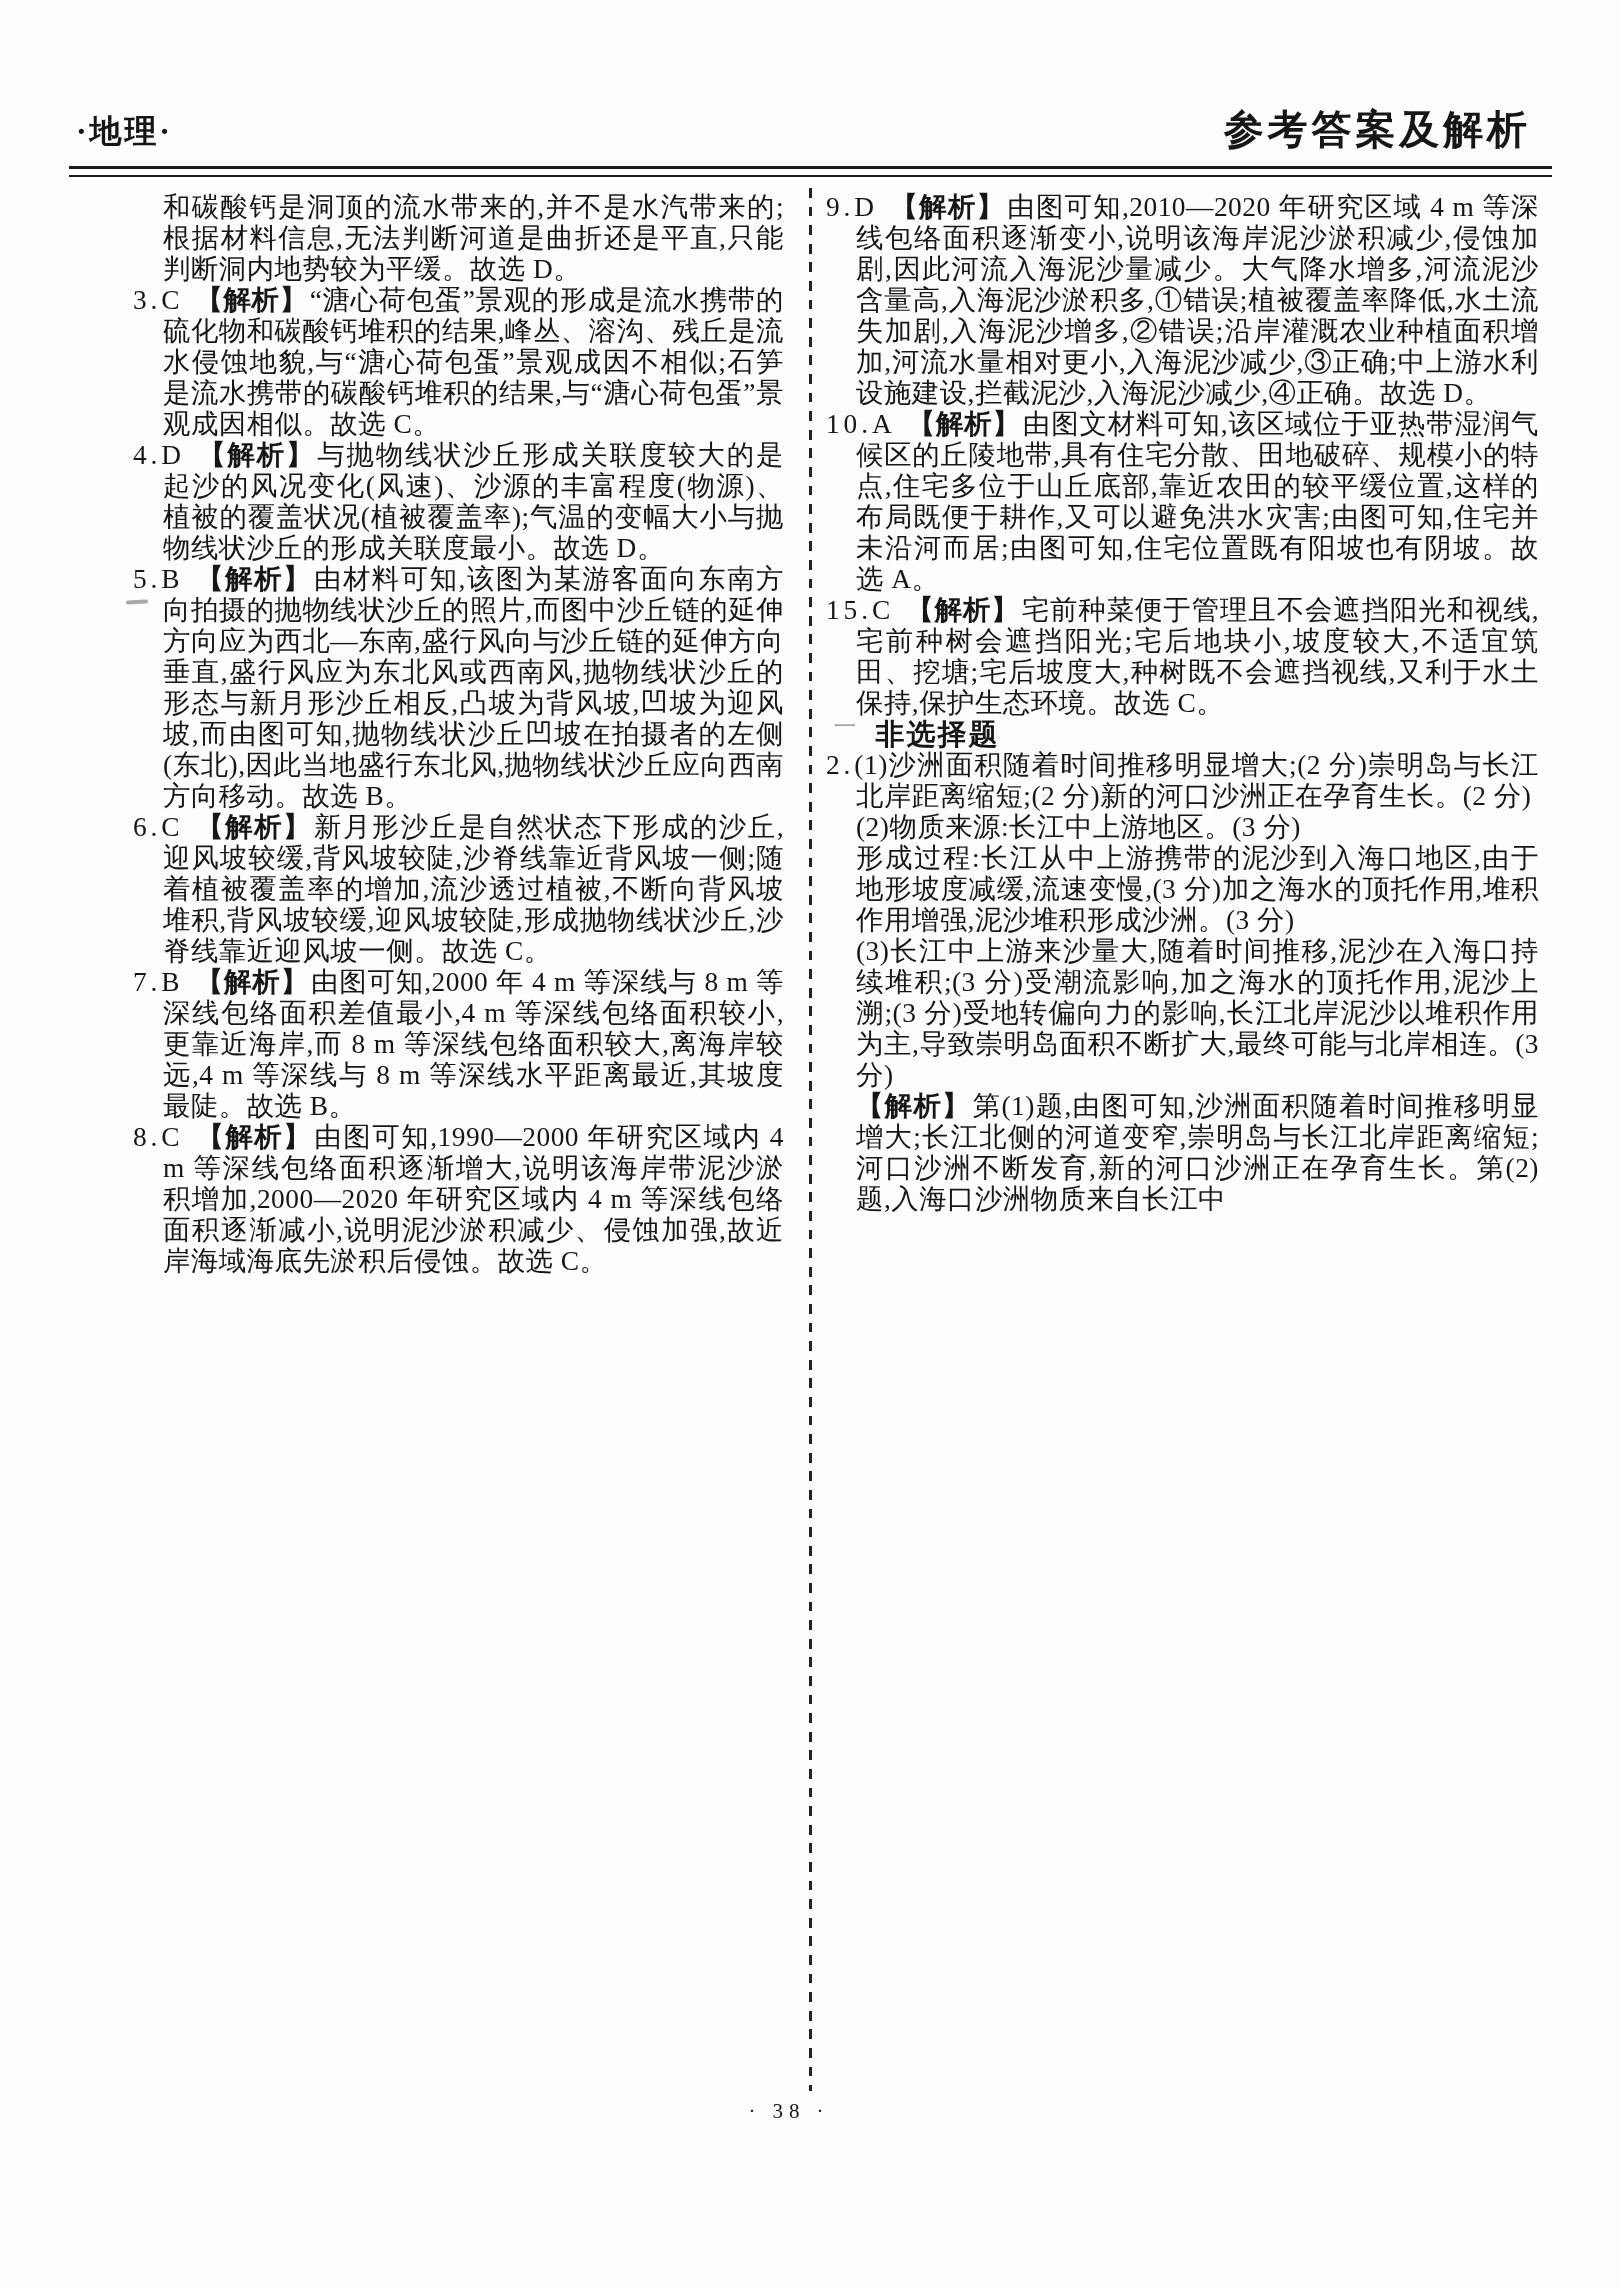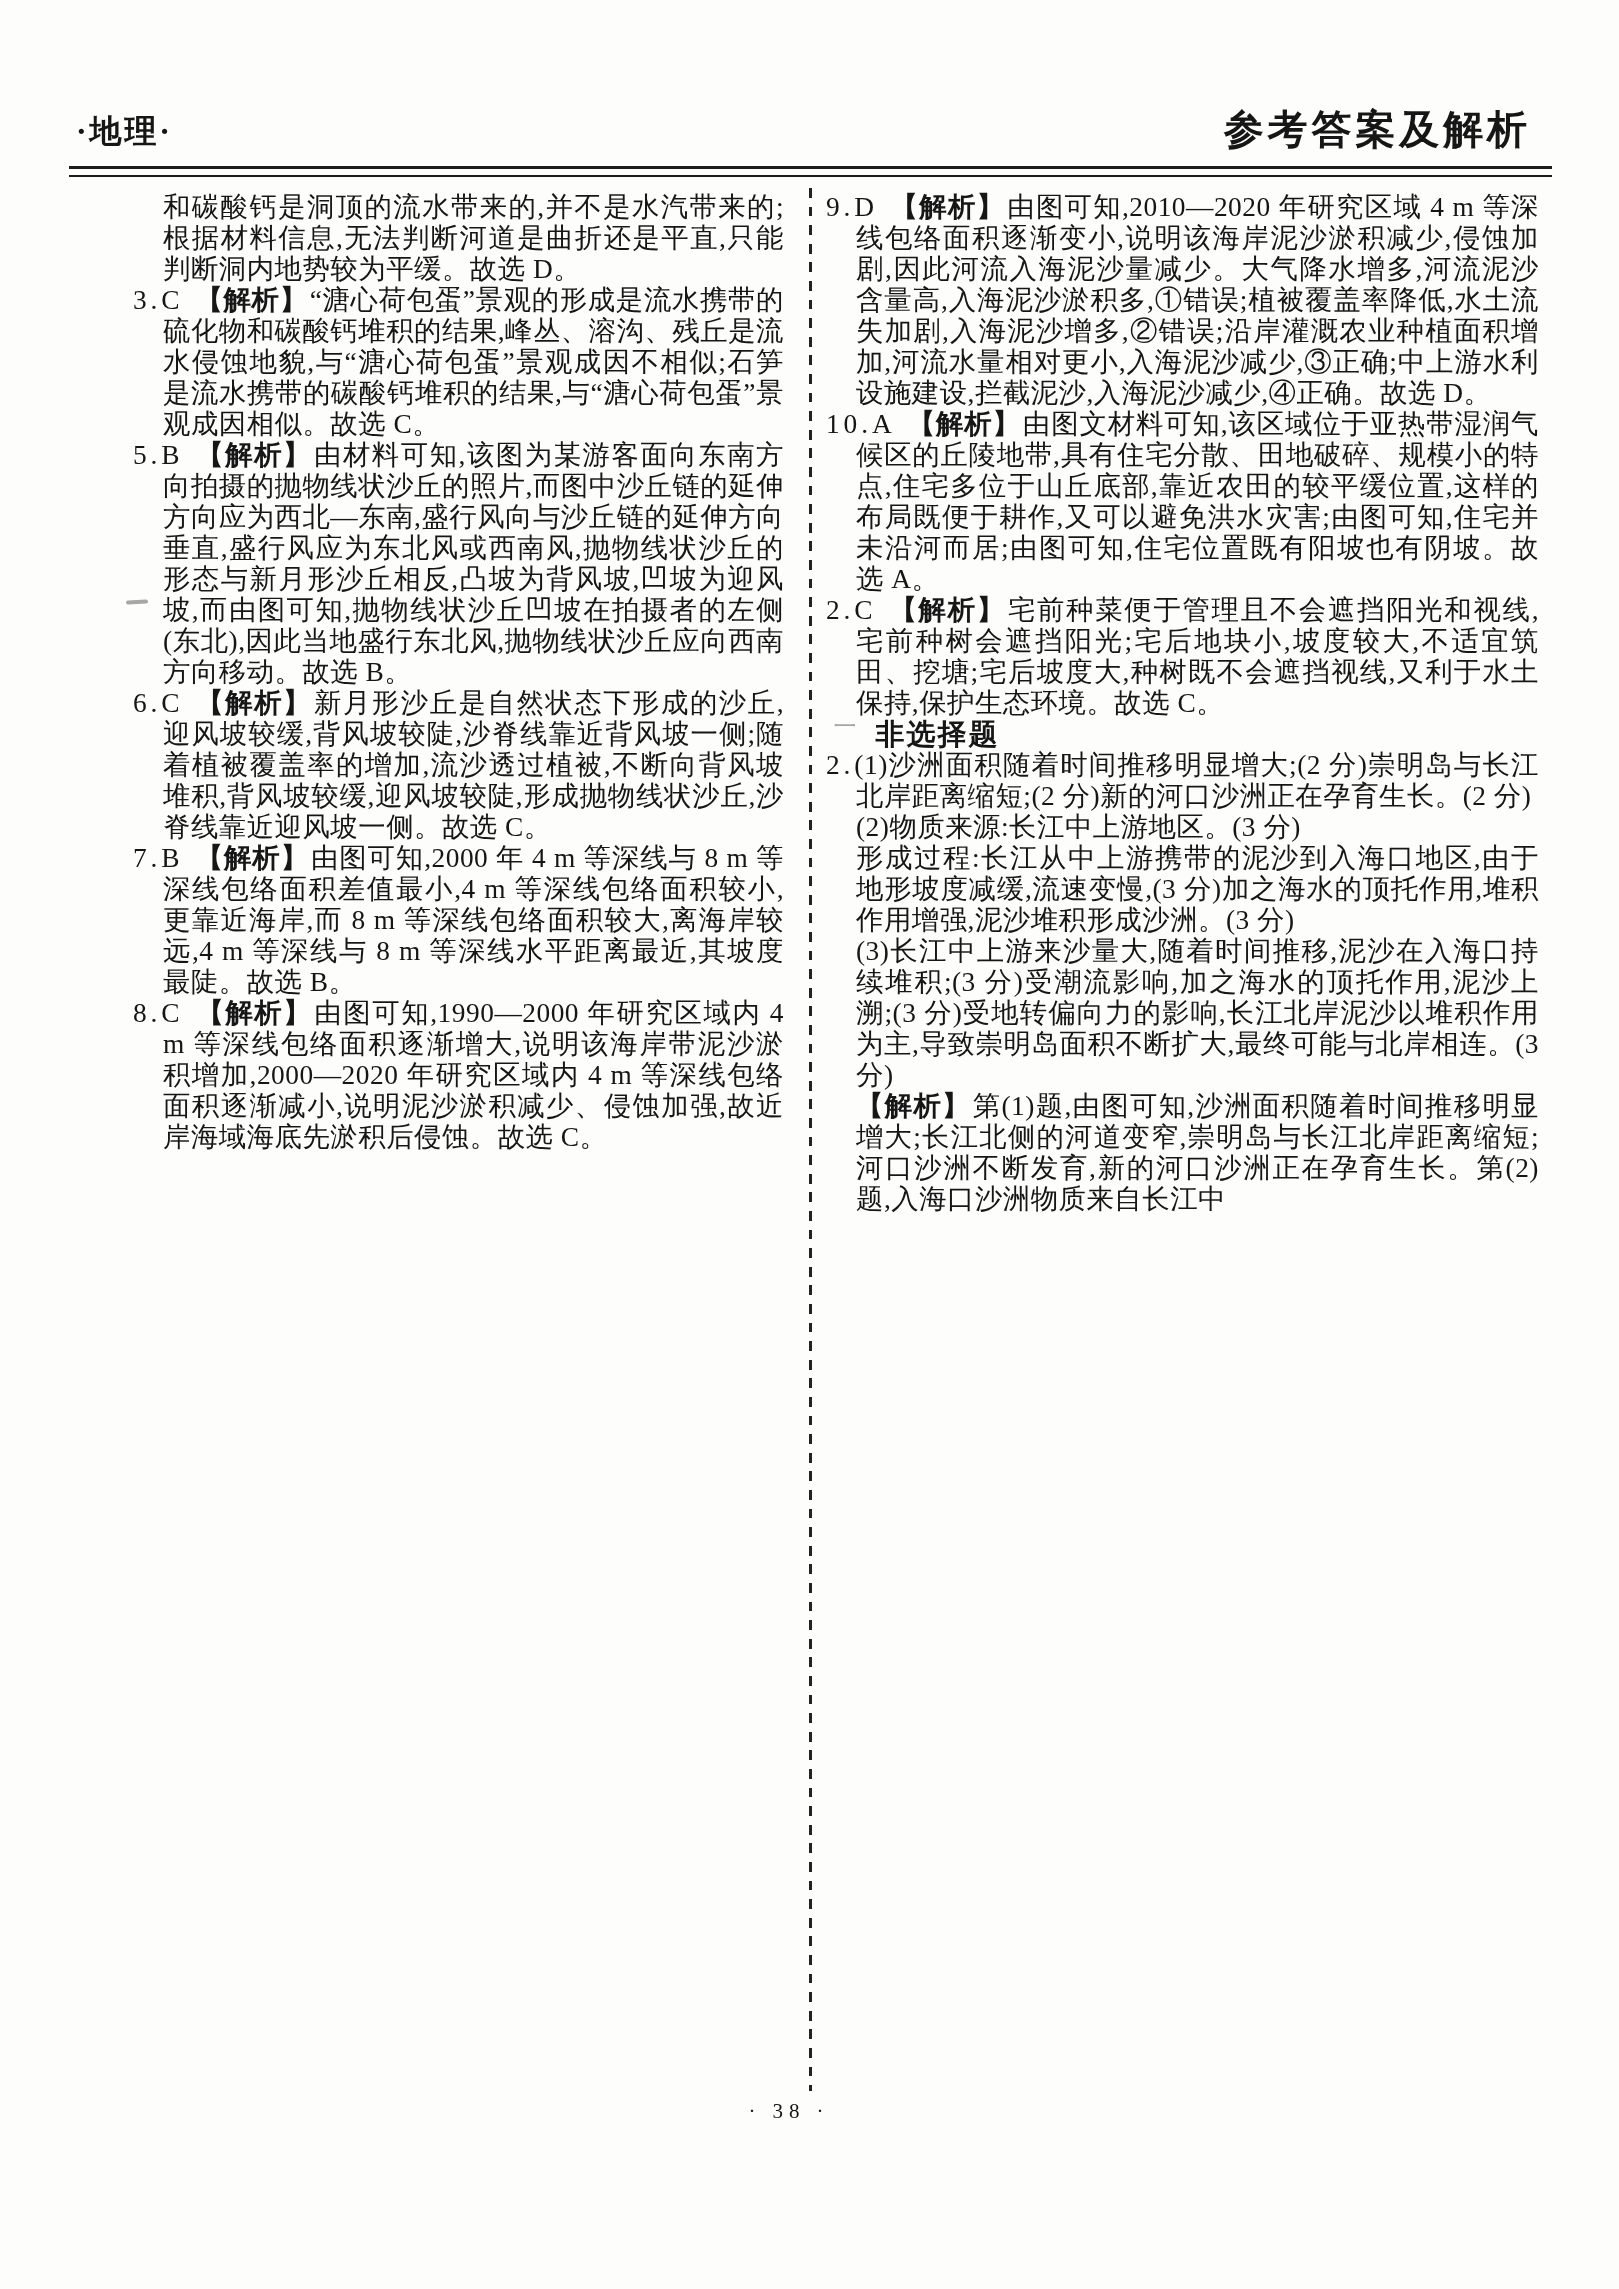--- a/index.html
+++ b/index.html
@@ -87,36 +87,37 @@
   <div class="hdr-title">参考答案及解析</div>
   <div class="hdr-rule"></div>
 
   <div class="divider"></div>
 
   <div class="col col-left">
     <div class="para"><span>和碳酸钙是洞顶的流水带来的,并不是水汽带来的;根据材料信息,无法判断河道是曲折还是平直,只能判断洞内地势较为平缓。故选 D。</span></div>
 
     <div class="para hang"><span class="label">3.C</span><span class="jiexi">【解析】</span><span>“溏心荷包蛋”景观的形成是流水携带的硫化物和碳酸钙堆积的结果,峰丛、溶沟、残丘是流水侵蚀地貌,与“溏心荷包蛋”景观成因不相似;石笋是流水携带的碳酸钙堆积的结果,与“溏心荷包蛋”景观成因相似。故选 C。</span></div>
 
+    <div class="para hang"><span class="label">4.D</span><span class="jiexi">【解析】</span><span>与抛物线状沙丘形成关联度较大的是起沙的风况变化(风速)、沙源的丰富程度(物源)、植被的覆盖状况(植被覆盖率);气温的变幅大小与抛物线状沙丘的形成关联度最小。故选 D。</span></div>
 
     <div class="para hang"><span class="label">5.B</span><span class="jiexi">【解析】</span><span>由材料可知,该图为某游客面向东南方向拍摄的抛物线状沙丘的照片,而图中沙丘链的延伸方向应为西北—东南,盛行风向与沙丘链的延伸方向垂直,盛行风应为东北风或西南风,抛物线状沙丘的形态与新月形沙丘相反,凸坡为背风坡,凹坡为迎风坡,而由图可知,抛物线状沙丘凹坡在拍摄者的左侧(东北),因此当地盛行东北风,抛物线状沙丘应向西南方向移动。故选 B。</span></div>
 
     <div class="para hang"><span class="label">6.C</span><span class="jiexi">【解析】</span><span>新月形沙丘是自然状态下形成的沙丘,迎风坡较缓,背风坡较陡,沙脊线靠近背风坡一侧;随着植被覆盖率的增加,流沙透过植被,不断向背风坡堆积,背风坡较缓,迎风坡较陡,形成抛物线状沙丘,沙脊线靠近迎风坡一侧。故选 C。</span></div>
 
     <div class="para hang"><span class="label">7.B</span><span class="jiexi">【解析】</span><span>由图可知,2000 年 4 m 等深线与 8 m 等深线包络面积差值最小,4 m 等深线包络面积较小,更靠近海岸,而 8 m 等深线包络面积较大,离海岸较远,4 m 等深线与 8 m 等深线水平距离最近,其坡度最陡。故选 B。</span></div>
 
     <div class="para hang"><span class="label">8.C</span><span class="jiexi">【解析】</span><span>由图可知,1990—2000 年研究区域内 4 m 等深线包络面积逐渐增大,说明该海岸带泥沙淤积增加,2000—2020 年研究区域内 4 m 等深线包络面积逐渐减小,说明泥沙淤积减少、侵蚀加强,故近岸海域海底先淤积后侵蚀。故选 C。</span></div>
   </div>
 
   <div class="col col-right">
     <div class="para hang"><span class="label">9.D</span><span class="jiexi">【解析】</span><span>由图可知,2010—2020 年研究区域 4 m 等深线包络面积逐渐变小,说明该海岸泥沙淤积减少,侵蚀加剧,因此河流入海泥沙量减少。大气降水增多,河流泥沙含量高,入海泥沙淤积多,①错误;植被覆盖率降低,水土流失加剧,入海泥沙增多,②错误;沿岸灌溉农业种植面积增加,河流水量相对更小,入海泥沙减少,③正确;中上游水利设施建设,拦截泥沙,入海泥沙减少,④正确。故选 D。</span></div>
 
     <div class="para hang"><span class="label">10.A</span><span class="jiexi">【解析】</span><span>由图文材料可知,该区域位于亚热带湿润气候区的丘陵地带,具有住宅分散、田地破碎、规模小的特点,住宅多位于山丘底部,靠近农田的较平缓位置,这样的布局既便于耕作,又可以避免洪水灾害;由图可知,住宅并未沿河而居;由图可知,住宅位置既有阳坡也有阴坡。故选 A。</span></div>
 
-    <div class="para hang"><span class="label">2.C</span><span class="jiexi">【解析】</span><span>宅前种菜便于管理且不会遮挡阳光和视线,宅前种树会遮挡阳光;宅后地块小,坡度较大,不适宜筑田、挖塘;宅后坡度大,种树既不会遮挡视线,又利于水土保持,保护生态环境。故选 C。</span></div>
+    <div class="para hang"><span class="label">15.C</span><span class="jiexi">【解析】</span><span>宅前种菜便于管理且不会遮挡阳光和视线,宅前种树会遮挡阳光;宅后地块小,坡度较大,不适宜筑田、挖塘;宅后坡度大,种树既不会遮挡视线,又利于水土保持,保护生态环境。故选 C。</span></div>
 
     <div class="para section"><span class="section-marker">二</span><span>非选择题</span></div>
 
     <div class="para hang"><span class="label">2.</span><span>(1)沙洲面积随着时间推移明显增大;(2 分)崇明岛与长江北岸距离缩短;(2 分)新的河口沙洲正在孕育生长。(2 分)</span></div>
 
     <div class="para"><span>(2)物质来源:长江中上游地区。(3 分)</span></div>
 
     <div class="para"><span>形成过程:长江从中上游携带的泥沙到入海口地区,由于地形坡度减缓,流速变慢,(3 分)加之海水的顶托作用,堆积作用增强,泥沙堆积形成沙洲。(3 分)</span></div>
 
     <div class="para"><span>(3)长江中上游来沙量大,随着时间推移,泥沙在入海口持续堆积;(3 分)受潮流影响,加之海水的顶托作用,泥沙上溯;(3 分)受地转偏向力的影响,长江北岸泥沙以堆积作用为主,导致崇明岛面积不断扩大,最终可能与北岸相连。(3 分)</span></div>

